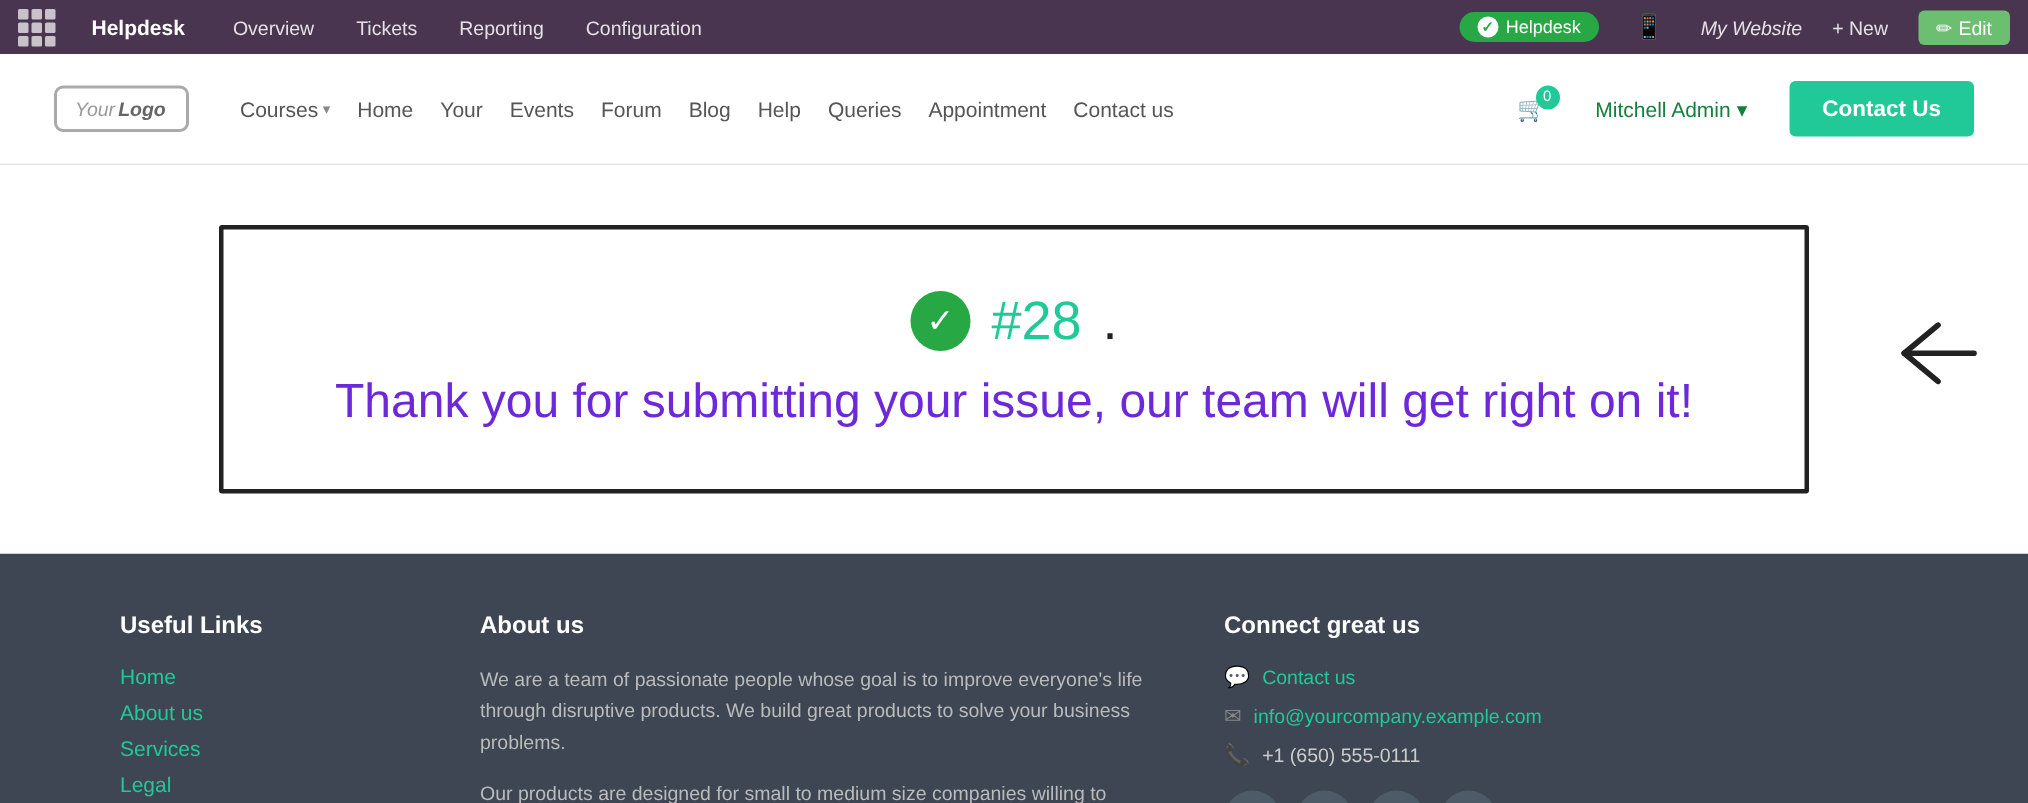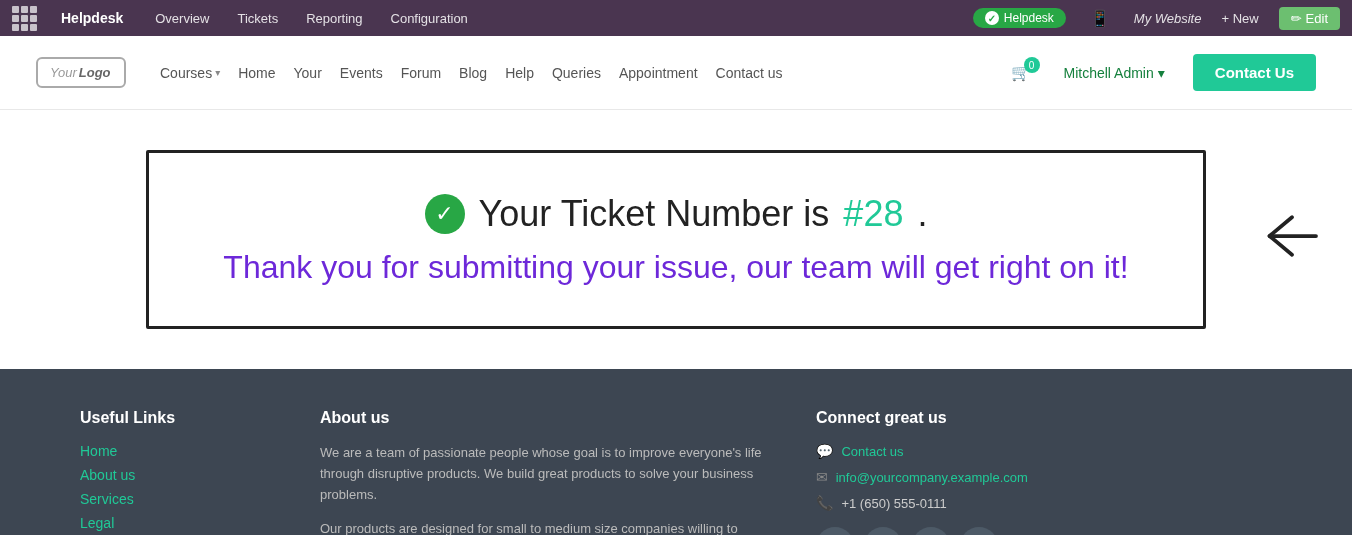--- a/index.html
+++ b/index.html
@@ -354,21 +354,20 @@
     <span>Mitchell Admin</span>
     <span>▾</span>
   </div>
   <button class="contact-us-btn">Contact Us</button>
 </nav>
 
 <div class="main-content">
   <div class="ticket-box">
     <div class="ticket-title">
       <span class="check-green">✓</span>
-      <span>Your Ticket Number is </span>
         <span class="ticket-num">#28</span>
         <span>.</span>
     </div>
     <div class="ticket-subtitle">Thank you for submitting your issue, our team will get right on it!</div>
   </div>
   <div class="back-arrow">
     <svg class="arrow-svg" viewBox="0 0 80 60" fill="none" xmlns="http://www.w3.org/2000/svg">
       <polyline points="40,5 10,30 40,55" stroke="#222" stroke-width="5" fill="none" stroke-linejoin="round" stroke-linecap="round"></polyline>
       <line x1="10" y1="30" x2="72" y2="30" stroke="#222" stroke-width="5" stroke-linecap="round"></line>
     </svg>

